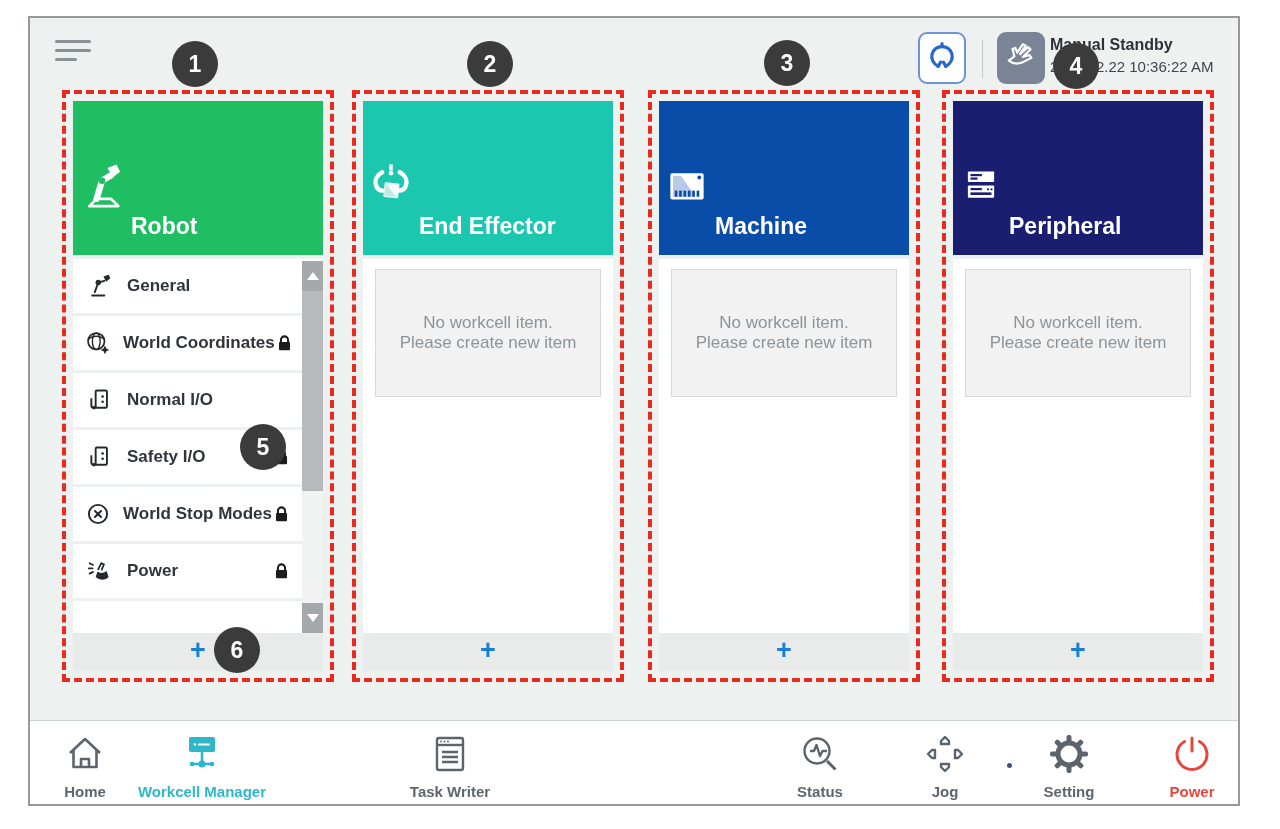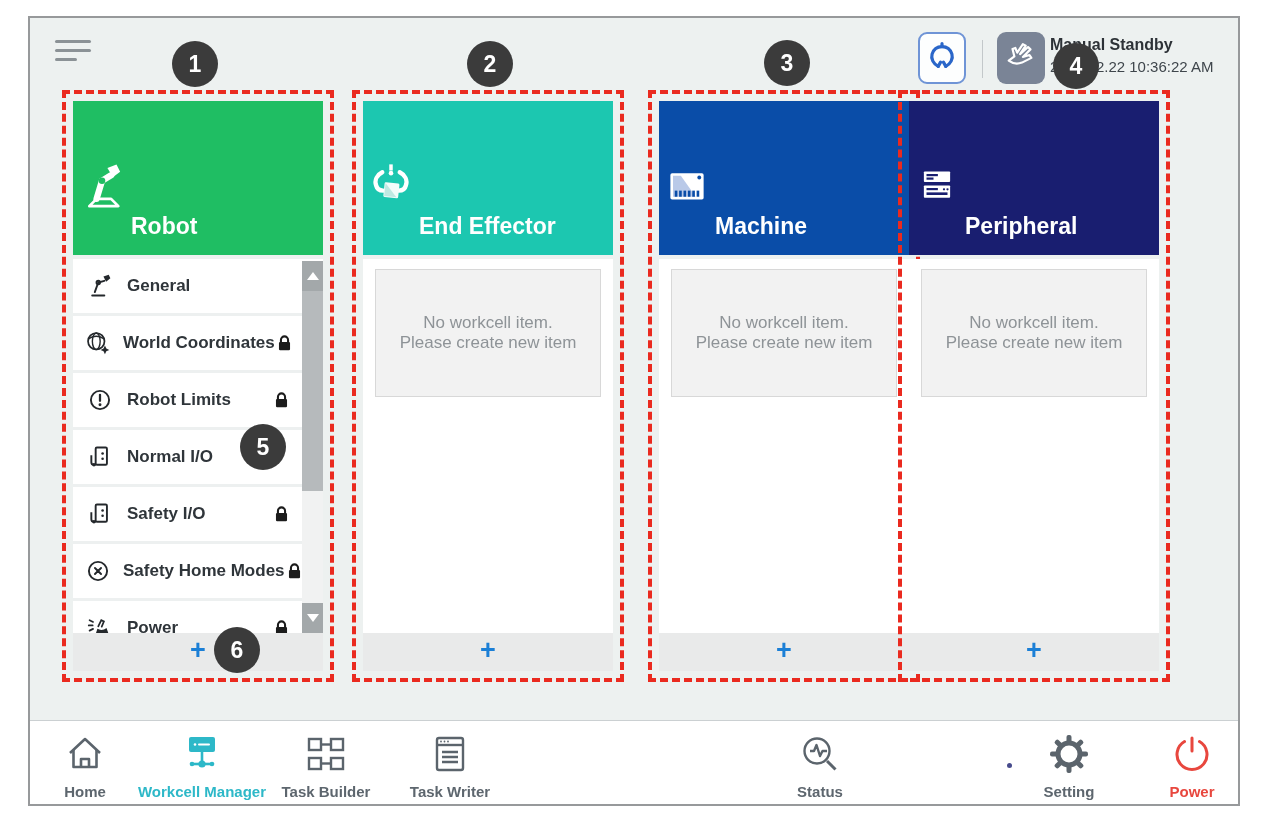--- a/index.html
+++ b/index.html
@@ -21,21 +21,21 @@
   #btn-hand { left:967px; background:#7a8496; }
   .top-divider { position:absolute; left:952px; top:22px; width:1px; height:38px; background:#c3c8ca; }
 
   .sys-text { position:absolute; left:1020px; top:18px; }
   .sys-title { font-weight:bold; font-size:16px; color:#2d3237; }
   .sys-date  { font-size:15px; color:#3f464c; margin-top:4px; }
 
   
   .dashed-col { position:absolute; top:72px; width:272px; height:592px;
                 border:4px dashed #ea2a1f; padding:7px; z-index:5; }
-  #col-robot{left:32px} #col-ee{left:322px} #col-machine{left:618px} #col-peripheral{left:868px}
+  #col-robot{left:32px} #col-ee{left:322px} #col-machine{left:618px} #col-peripheral{left:912px}
 
   .badge { position:absolute; width:46px; height:46px; border-radius:50%; background:#3b3b3b;
            color:#fff; font-size:23px; font-weight:bold; display:flex; align-items:center;
            justify-content:center; z-index:30; }
   #badge-1{left:142px; top:23px} #badge-2{left:437px; top:23px}
   #badge-3{left:734px; top:22px} #badge-4{left:1023px; top:25px}
   #badge-5{left:210px; top:406px} #badge-6{left:184px; top:609px}
 
   
   .col-header { height:154px; display:flex; align-items:center; color:#fff; }
@@ -153,36 +153,20 @@
           </span>
           <span class="row-label">World Coordinates</span>
           <span class="row-lock">
             <svg width="19" height="19" viewBox="0 0 24 24">
                 <path d="M7.5 10V7.5a4.5 4.5 0 0 1 9 0V10" fill="none" stroke="#1c1c1c" stroke-width="2.6"></path>
                 <rect x="5" y="10" width="14" height="10.5" rx="1.5" fill="#1c1c1c"></rect>
               </svg>
           </span>
         </div>
 
-        <div class="robot-row">
-          <span class="li-icon">
-            <svg width="26" height="26" viewBox="0 0 30 30" fill="none" stroke="#24282c" stroke-width="2.2">
-              <circle cx="15" cy="15" r="10.5"></circle>
-                <path d="M15 9v7" stroke-width="2.6" stroke-linecap="round"></path>
-              <circle cx="15" cy="20.5" r="1.7" fill="#24282c" stroke="none"></circle>
-            </svg>
-          </span>
-          <span class="row-label">Robot Limits</span>
-          <span class="row-lock">
-            <svg width="19" height="19" viewBox="0 0 24 24">
-                <path d="M7.5 10V7.5a4.5 4.5 0 0 1 9 0V10" fill="none" stroke="#1c1c1c" stroke-width="2.6"></path>
-                <rect x="5" y="10" width="14" height="10.5" rx="1.5" fill="#1c1c1c"></rect>
-              </svg>
-          </span>
-        </div>
 
         <div class="robot-row">
           <span class="li-icon">
             <svg width="26" height="26" viewBox="0 0 30 30" fill="none" stroke="#24282c" stroke-width="2.2">
               <rect x="10" y="4" width="13" height="20" rx="1.5"></rect>
               <path d="M10 24H8a3 3 0 0 1-3-3v-8"></path>
               <circle cx="8" cy="24" r="2" fill="#24282c" stroke="none"></circle>
               <circle cx="18" cy="11" r="1.5" fill="#24282c" stroke="none"></circle>
               <circle cx="18" cy="17" r="1.5" fill="#24282c" stroke="none"></circle>
             </svg>
@@ -209,21 +193,21 @@
           </span>
         </div>
 
         <div class="robot-row">
           <span class="li-icon">
             <svg width="26" height="26" viewBox="0 0 30 30" fill="none" stroke="#24282c" stroke-width="2.2" stroke-linecap="round">
               <circle cx="15" cy="15" r="10.5"></circle>
                 <path d="M11.5 11.5l7 7M18.5 11.5l-7 7"></path>
             </svg>
           </span>
-          <span class="row-label">Safety Home Modes</span>
+          <span class="row-label">World Stop Modes</span>
           <span class="row-lock">
             <svg width="19" height="19" viewBox="0 0 24 24">
                 <path d="M7.5 10V7.5a4.5 4.5 0 0 1 9 0V10" fill="none" stroke="#1c1c1c" stroke-width="2.6"></path>
                 <rect x="5" y="10" width="14" height="10.5" rx="1.5" fill="#1c1c1c"></rect>
               </svg>
           </span>
         </div>
 
         <div class="robot-row">
           <span class="li-icon">
@@ -365,33 +349,20 @@
           <path d="M22 20v9" stroke="#2db8c8" stroke-width="2.6"></path>
           <path d="M12 32h20" stroke="#2db8c8" stroke-width="2.6"></path>
           <circle cx="22" cy="32" r="3.6" fill="#2db8c8"></circle>
           <circle cx="12" cy="32" r="2.3" fill="#2db8c8"></circle>
             <circle cx="32" cy="32" r="2.3" fill="#2db8c8"></circle>
         </svg>
       </span>
       <span class="lbl">Workcell Manager</span>
     </div>
 
-    <div class="nav-item" id="nav-tb">
-      <span>
-        <svg width="44" height="44" viewBox="0 0 44 44" fill="none" stroke="#5b646c" stroke-width="2.4">
-          <rect x="5" y="7" width="12" height="11"></rect>
-            <rect x="27" y="7" width="12" height="11"></rect>
-            <path d="M17 12.5h10"></path>
-          <rect x="5" y="26" width="12" height="11"></rect>
-            <rect x="27" y="26" width="12" height="11"></rect>
-            <path d="M17 31.5h10"></path>
-        </svg>
-      </span>
-      <span class="lbl">Task Builder</span>
-    </div>
 
     <div class="nav-item" id="nav-tw">
       <span>
         <svg width="44" height="44" viewBox="0 0 44 44" fill="none" stroke="#5b646c" stroke-width="2.4">
           <rect x="9" y="6" width="26" height="32" rx="2"></rect>
             <path d="M9 13h26"></path>
           <circle cx="13" cy="9.5" r="0.9" fill="#5b646c" stroke="none"></circle>
             <circle cx="16.5" cy="9.5" r="0.9" fill="#5b646c" stroke="none"></circle>
             <circle cx="20" cy="9.5" r="0.9" fill="#5b646c" stroke="none"></circle>
           <path d="M14 20h16M14 25h16M14 30h16"></path>
@@ -404,20 +375,31 @@
       <span>
         <svg width="44" height="44" viewBox="0 0 44 44" fill="none" stroke="#5b646c" stroke-width="2.4" stroke-linejoin="round">
           <circle cx="19" cy="19" r="12.5"></circle>
             <path d="M12 19h4l2.5-6 3.5 11 2.5-5H29"></path>
             <path d="M29 29l8.5 8.5" stroke-width="3"></path>
         </svg>
       </span>
       <span class="lbl">Status</span>
     </div>
 
+    <div class="nav-item" id="nav-jog">
+      <span>
+        <svg width="44" height="44" viewBox="0 0 44 44" fill="none" stroke="#5b646c" stroke-width="2.4" stroke-linejoin="round">
+          <path d="M18 12V9l4-4 4 4v3z"></path>
+            <path d="M18 32v3l4 4 4-4v-3z"></path>
+          <path d="M12 18H9l-4 4 4 4h3z"></path>
+            <path d="M32 18h3l4 4-4 4h-3z"></path>
+        </svg>
+      </span>
+      <span class="lbl">Jog</span>
+    </div>
 
     <div class="nav-dot"></div>
 
     <div class="nav-item" id="nav-setting">
       <span>
         <svg width="44" height="44" viewBox="0 0 44 44">
           <g fill="#5b646c">
             <rect x="19.5" y="3" width="5" height="8" rx="2"></rect>
             <rect x="19.5" y="3" width="5" height="8" rx="2" transform="rotate(45 22 22)"></rect>
             <rect x="19.5" y="3" width="5" height="8" rx="2" transform="rotate(90 22 22)"></rect>

